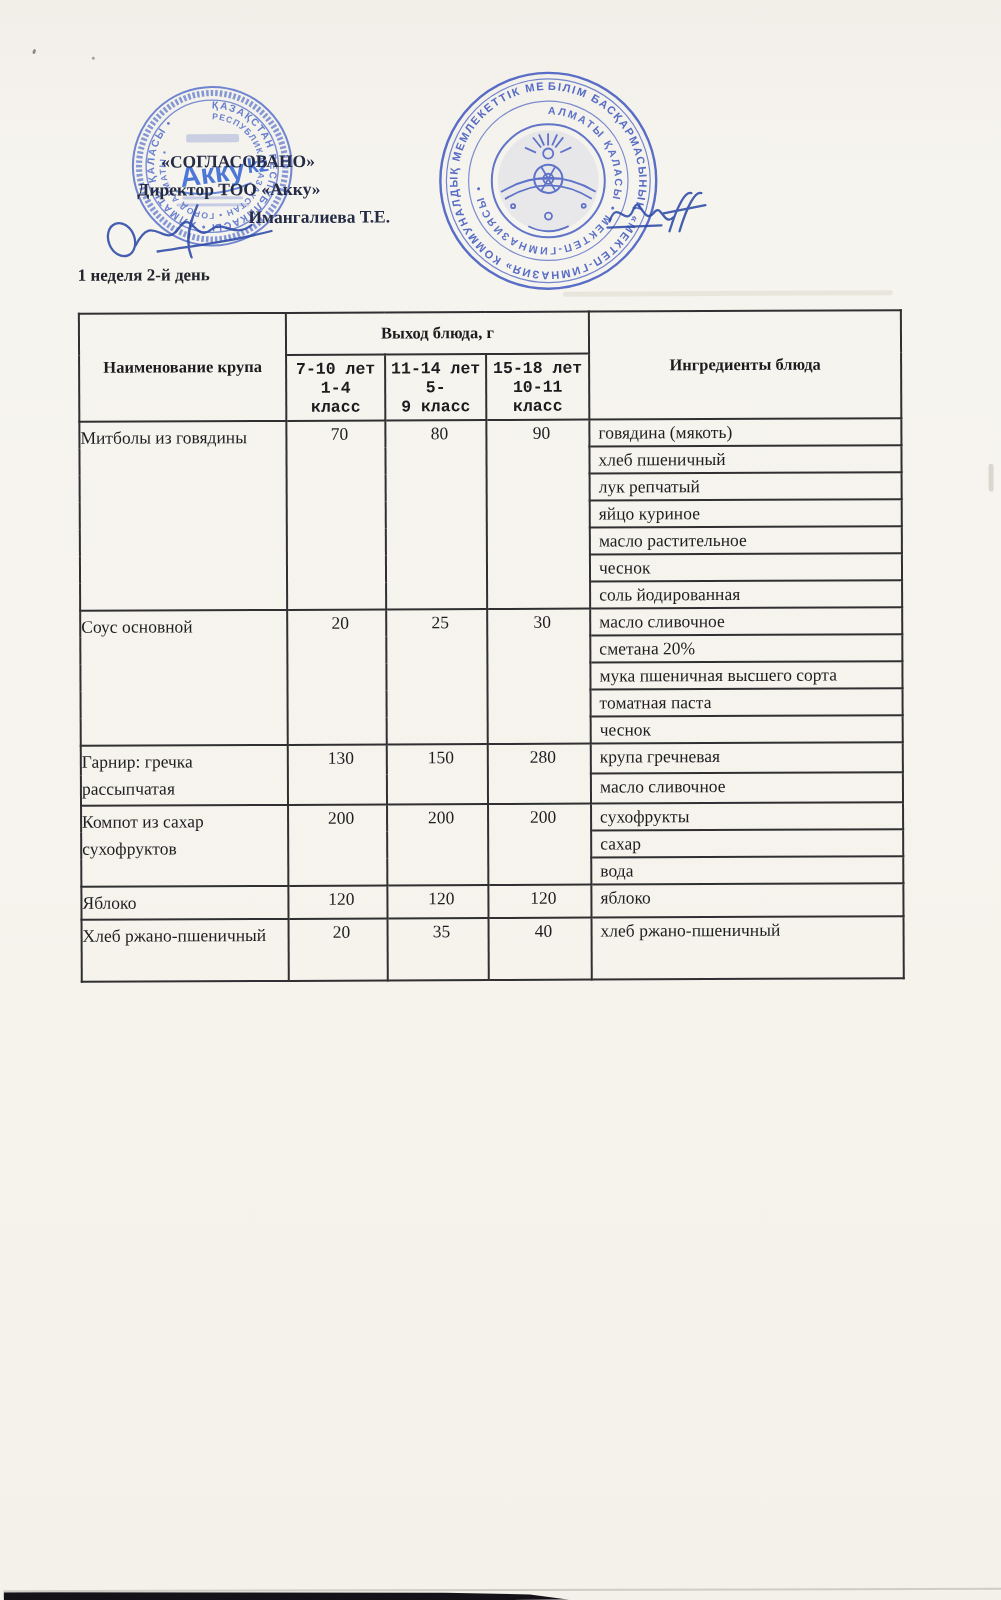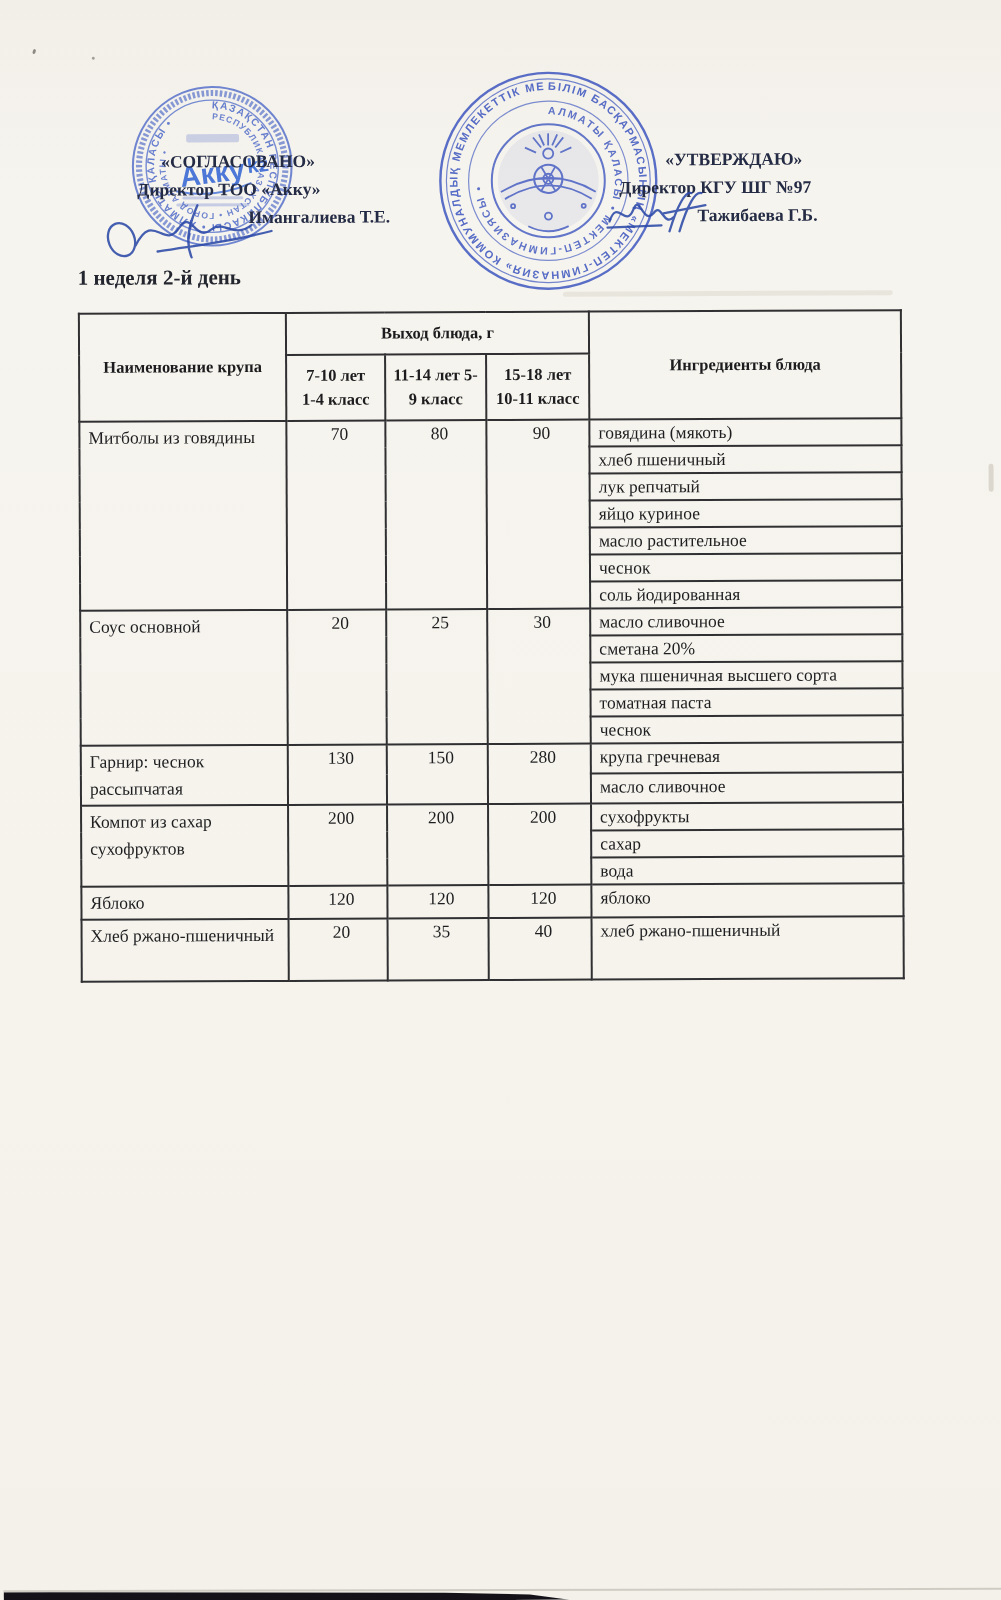--- a/index.html
+++ b/index.html
@@ -17,39 +17,39 @@
 
   
   .approve{position:absolute;z-index:3;font-weight:bold;font-size:17.5px;line-height:28px;color:#242b44;white-space:nowrap;}
   .approve .l1{margin-left:24px;}
   .approve-left{left:140px;top:146px;}
   .approve-left .l3{margin-left:111px;}
   .approve-right{left:622px;top:146px;}
   .approve-right .l1{margin-left:46px;}
   .approve-right .l3{margin-left:78px;}
 
-  .week-label{position:absolute;left:80px;top:264px;z-index:3;font-weight:bold;font-size:21px;color:#23262f;}
+  .week-label{position:absolute;left:80px;top:264px;z-index:3;font-weight:bold;font-size:17px;color:#23262f;}
 
   
   .stamp{position:absolute;z-index:1;}
   .stamp-left{left:126px;top:76px;width:178px;height:178px;opacity:.92;}
   .stamp-center{left:435px;top:64px;width:232px;height:234px;opacity:.95;}
   .sig{position:absolute;z-index:4;}
   .sig-left{left:102px;top:192px;width:200px;height:80px;}
   .sig-right{left:606px;top:184px;width:124px;height:56px;}
 
   
   table.menu{position:absolute;left:80px;top:311px;z-index:2;width:822px;border-collapse:collapse;table-layout:fixed;
              color:#1e1e20;}
   table.menu th,table.menu td{border:2px solid #303032;}
   table.menu thead th{font-size:16.5px;font-weight:bold;text-align:center;padding:2px 4px;color:#1c1c1e;}
   table.menu thead tr.r1 th{height:36px;}
-  table.menu thead tr.r2 th{height:60px;line-height:24px;}
+  table.menu thead tr.r2 th{height:60px;line-height:19px;font-family:Liberation Mono, monospace;}
   table.menu td{font-size:17.5px;vertical-align:top;background:transparent;}
-  td.cell-dish{text-align:left;padding:2px 4px 2px 8px;line-height:27px;border-radius:7px;}
+  td.cell-dish{text-align:left;padding:2px 4px 2px 0;line-height:27px;border-radius:7px;}
   td.cell-w{text-align:center;padding-top:2px;padding-left:8px;}
   td.cell-ing{text-align:left;padding:0 4px 0 8px;height:25px;line-height:25px;white-space:nowrap;overflow:visible;}
   table.menu tbody tr.last-dish td{height:56px;}
 
   
   .scan-line{position:absolute;left:0;top:1589px;width:1001px;height:2px;background:#cfccc4;transform:rotate(0.12deg);z-index:5;}
   .scan-black{position:absolute;left:0;top:1588px;width:566px;height:12px;background:#141218;z-index:6;
               clip-path:polygon(0 18%,78% 38%,93% 55%,100% 100%,0 100%);}
 </style>
 </head>
@@ -136,25 +136,20 @@
         <path d="M 76 48 C 84 22 92 8 98 10"></path>
         <path d="M 60 30 L 102 22"></path>
         <path d="M 4 44 L 58 42"></path>
       </g>
     </svg>
 
     <div class="approve approve-left">
       <div class="l1">«СОГЛАСОВАНО»</div>
       <div class="l2">Директор ТОО «Акку»</div>
       <div class="l3">Имангалиева Т.Е.</div>
-    </div>
-    <div class="approve approve-right">
-      <div class="l1">«УТВЕРЖДАЮ»</div>
-      <div class="l2">Директор КГУ ШГ №97</div>
-      <div class="l3">Тажибаева Г.Б.</div>
     </div>
 
     <div class="week-label">1 неделя 2-й день</div>
 
     <table class="menu">
       <colgroup>
         <col style="width:207px">
           <col style="width:99px">
           <col style="width:101px">
           <col style="width:103px">
@@ -211,21 +206,21 @@
           <tr>
             <td class="cell-ing">мука пшеничная высшего сорта</td>
           </tr>
           <tr>
             <td class="cell-ing">томатная паста</td>
           </tr>
           <tr>
             <td class="cell-ing">чеснок</td>
           </tr>
           <tr>
-            <td class="cell-dish" rowspan="2">Гарнир: чеснок рассыпчатая</td>
+            <td class="cell-dish" rowspan="2">Гарнир: гречка рассыпчатая</td>
             <td class="cell-w" rowspan="2">130</td>
             <td class="cell-w" rowspan="2">150</td>
             <td class="cell-w" rowspan="2">280</td>
             <td class="cell-ing">крупа гречневая</td>
           </tr>
           <tr>
             <td class="cell-ing">масло сливочное</td>
           </tr>
           <tr>
             <td class="cell-dish" rowspan="3">Компот из сахар сухофруктов</td>

